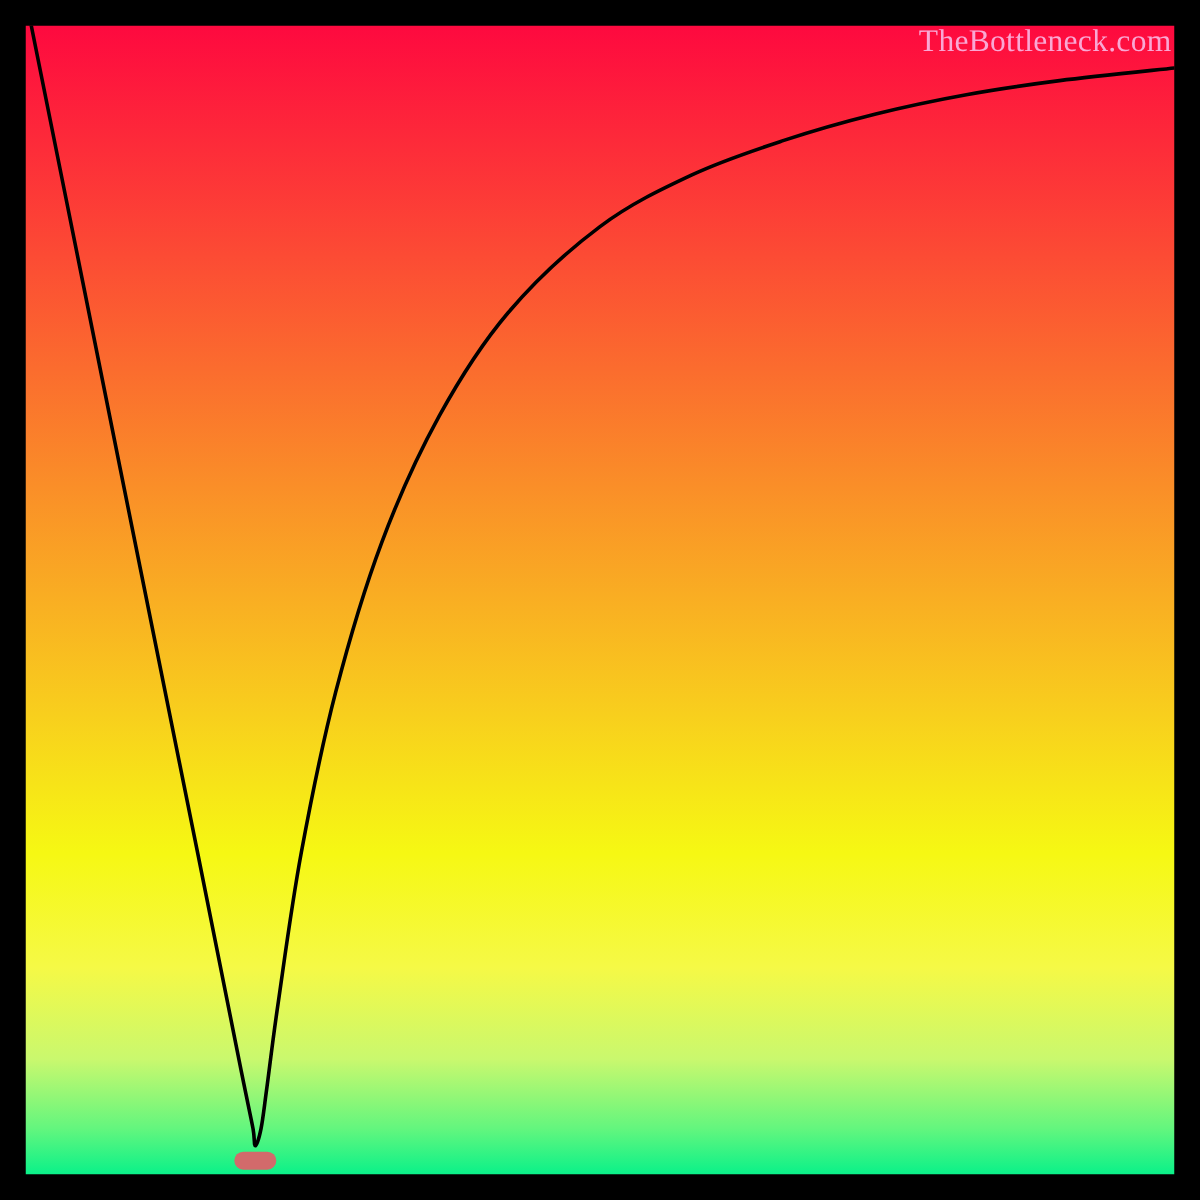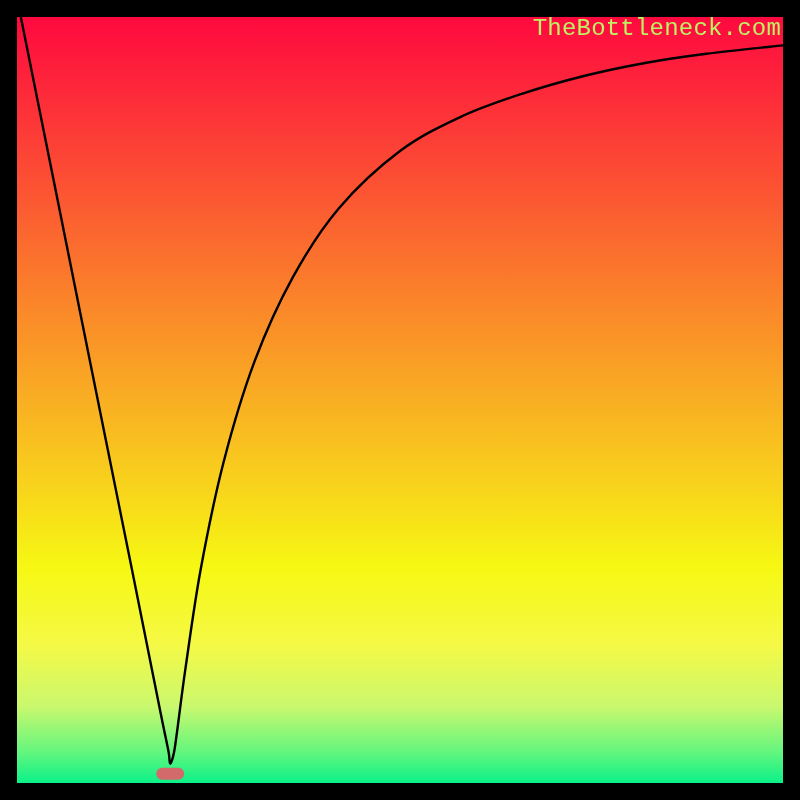--- a/index.html
+++ b/index.html
@@ -15,23 +15,23 @@
     left: 17px;
     top: 17px;
     width: 766px;
     height: 766px;
     background: #000;
   }
   .watermark {
     position: absolute;
     top: -2px;
     right: 2px;
-    font-family: Liberation Mono, monospace;
-    font-size: 24px;
-    color: #bef264;
+    font-family: Liberation Serif, serif;
+    font-size: 21px;
+    color: #f9a8d4;
     letter-spacing: 0.2px;
     z-index: 10;
   }
   svg {
     display: block;
   }
 </style>
 </head>
 <body>
 

